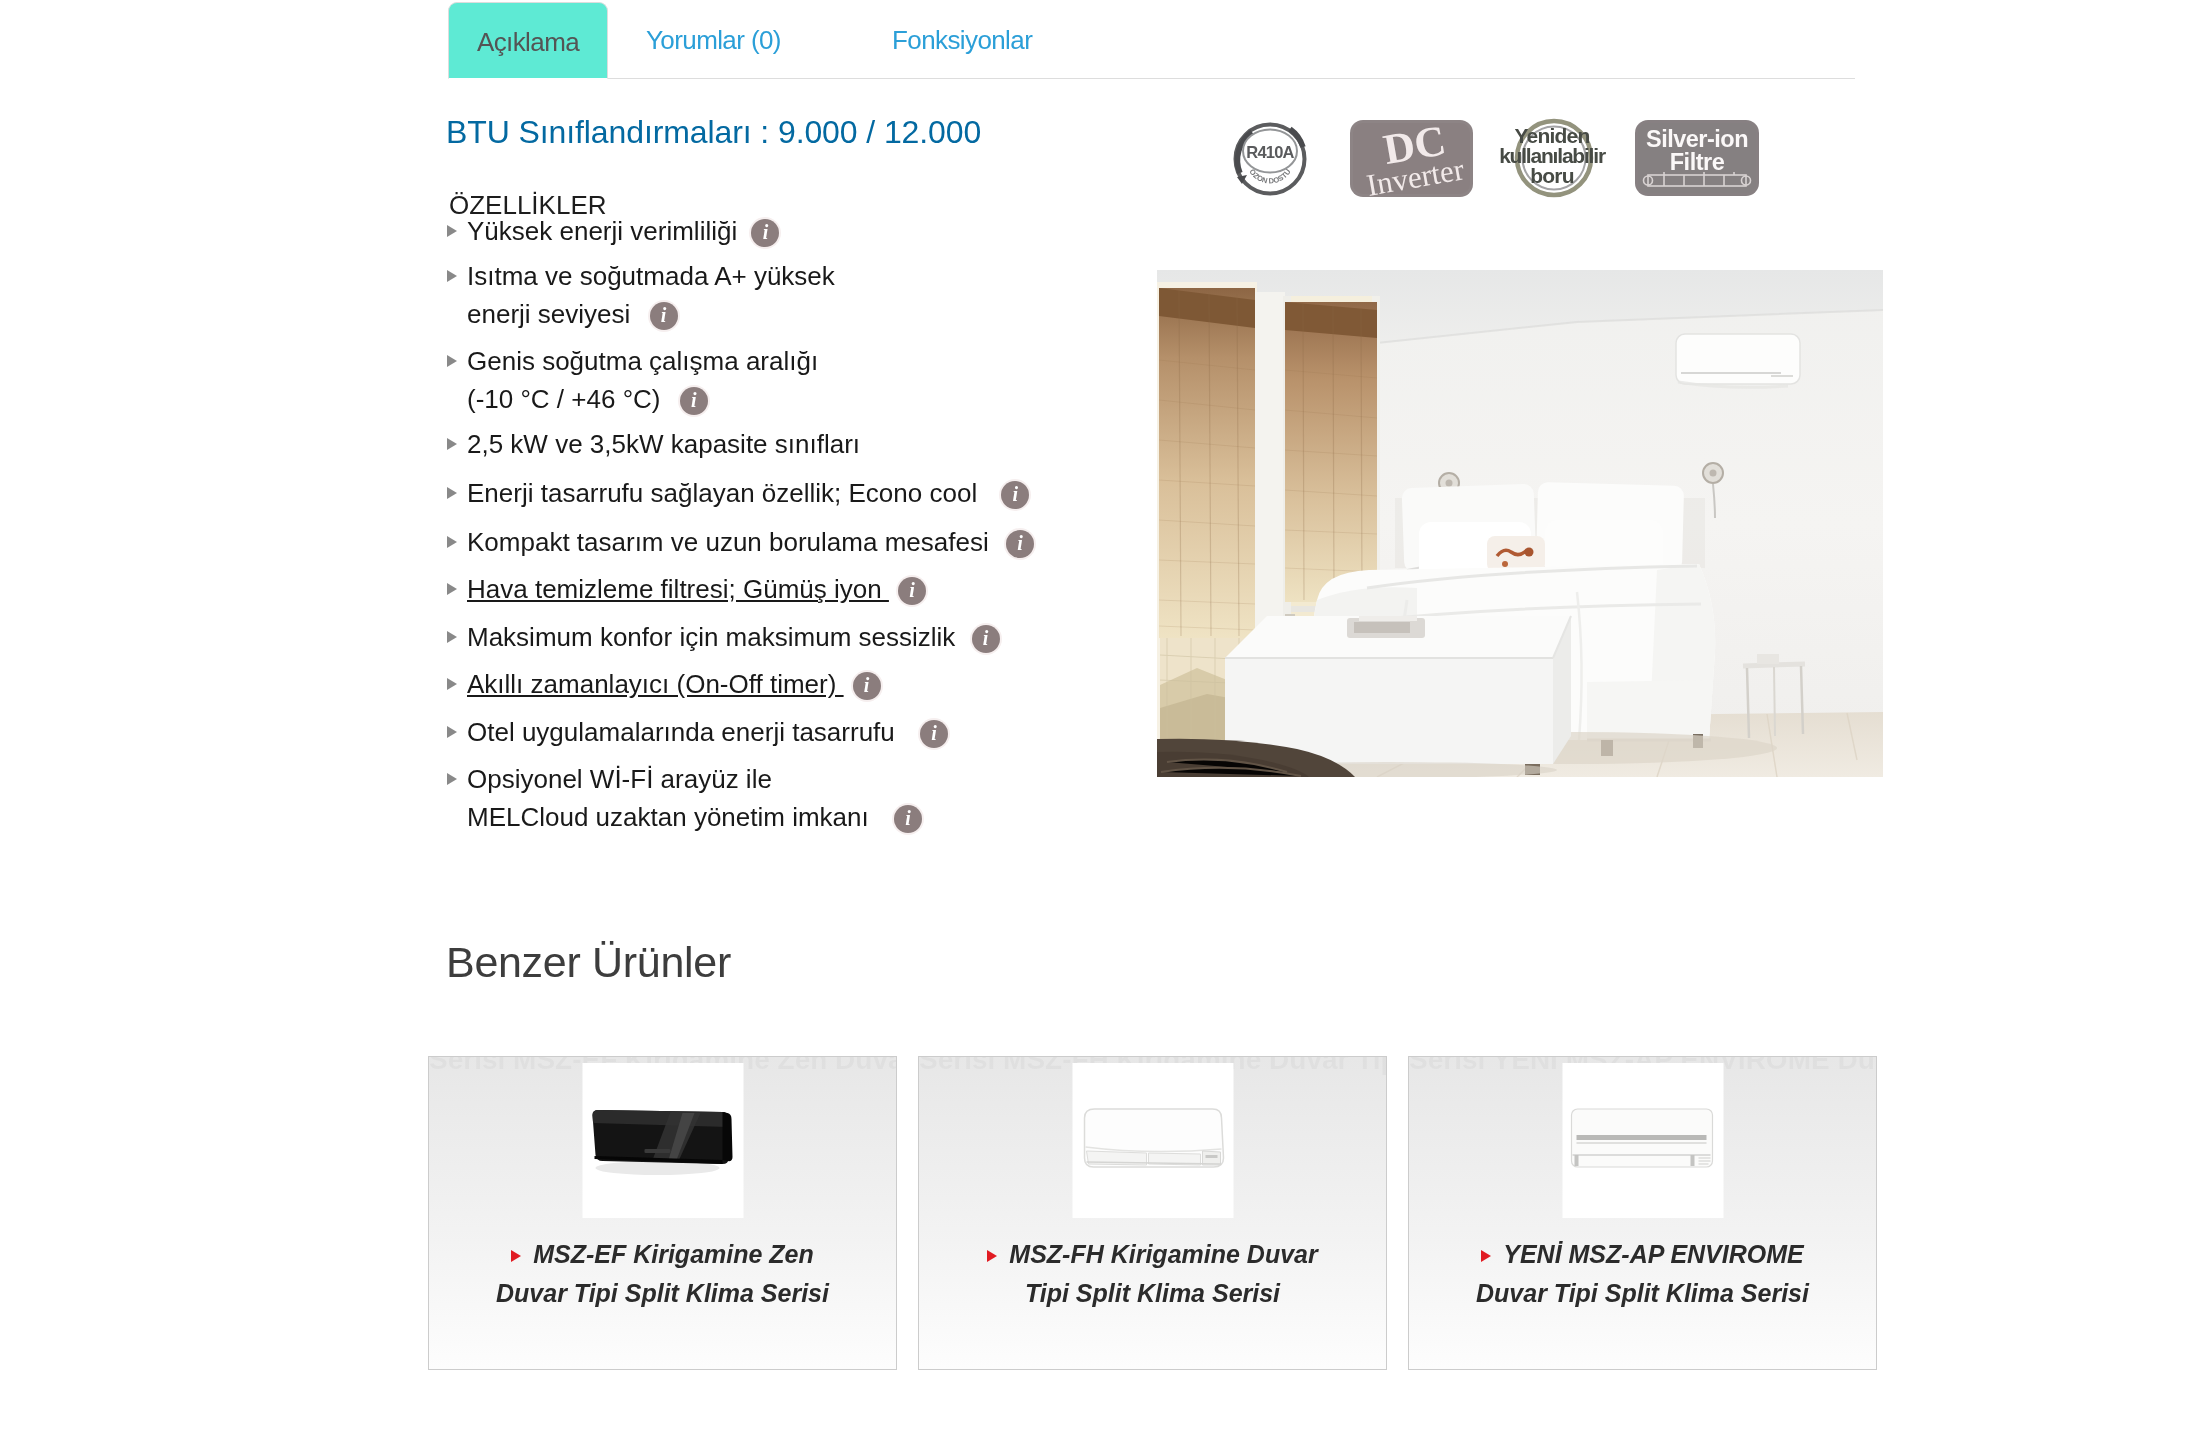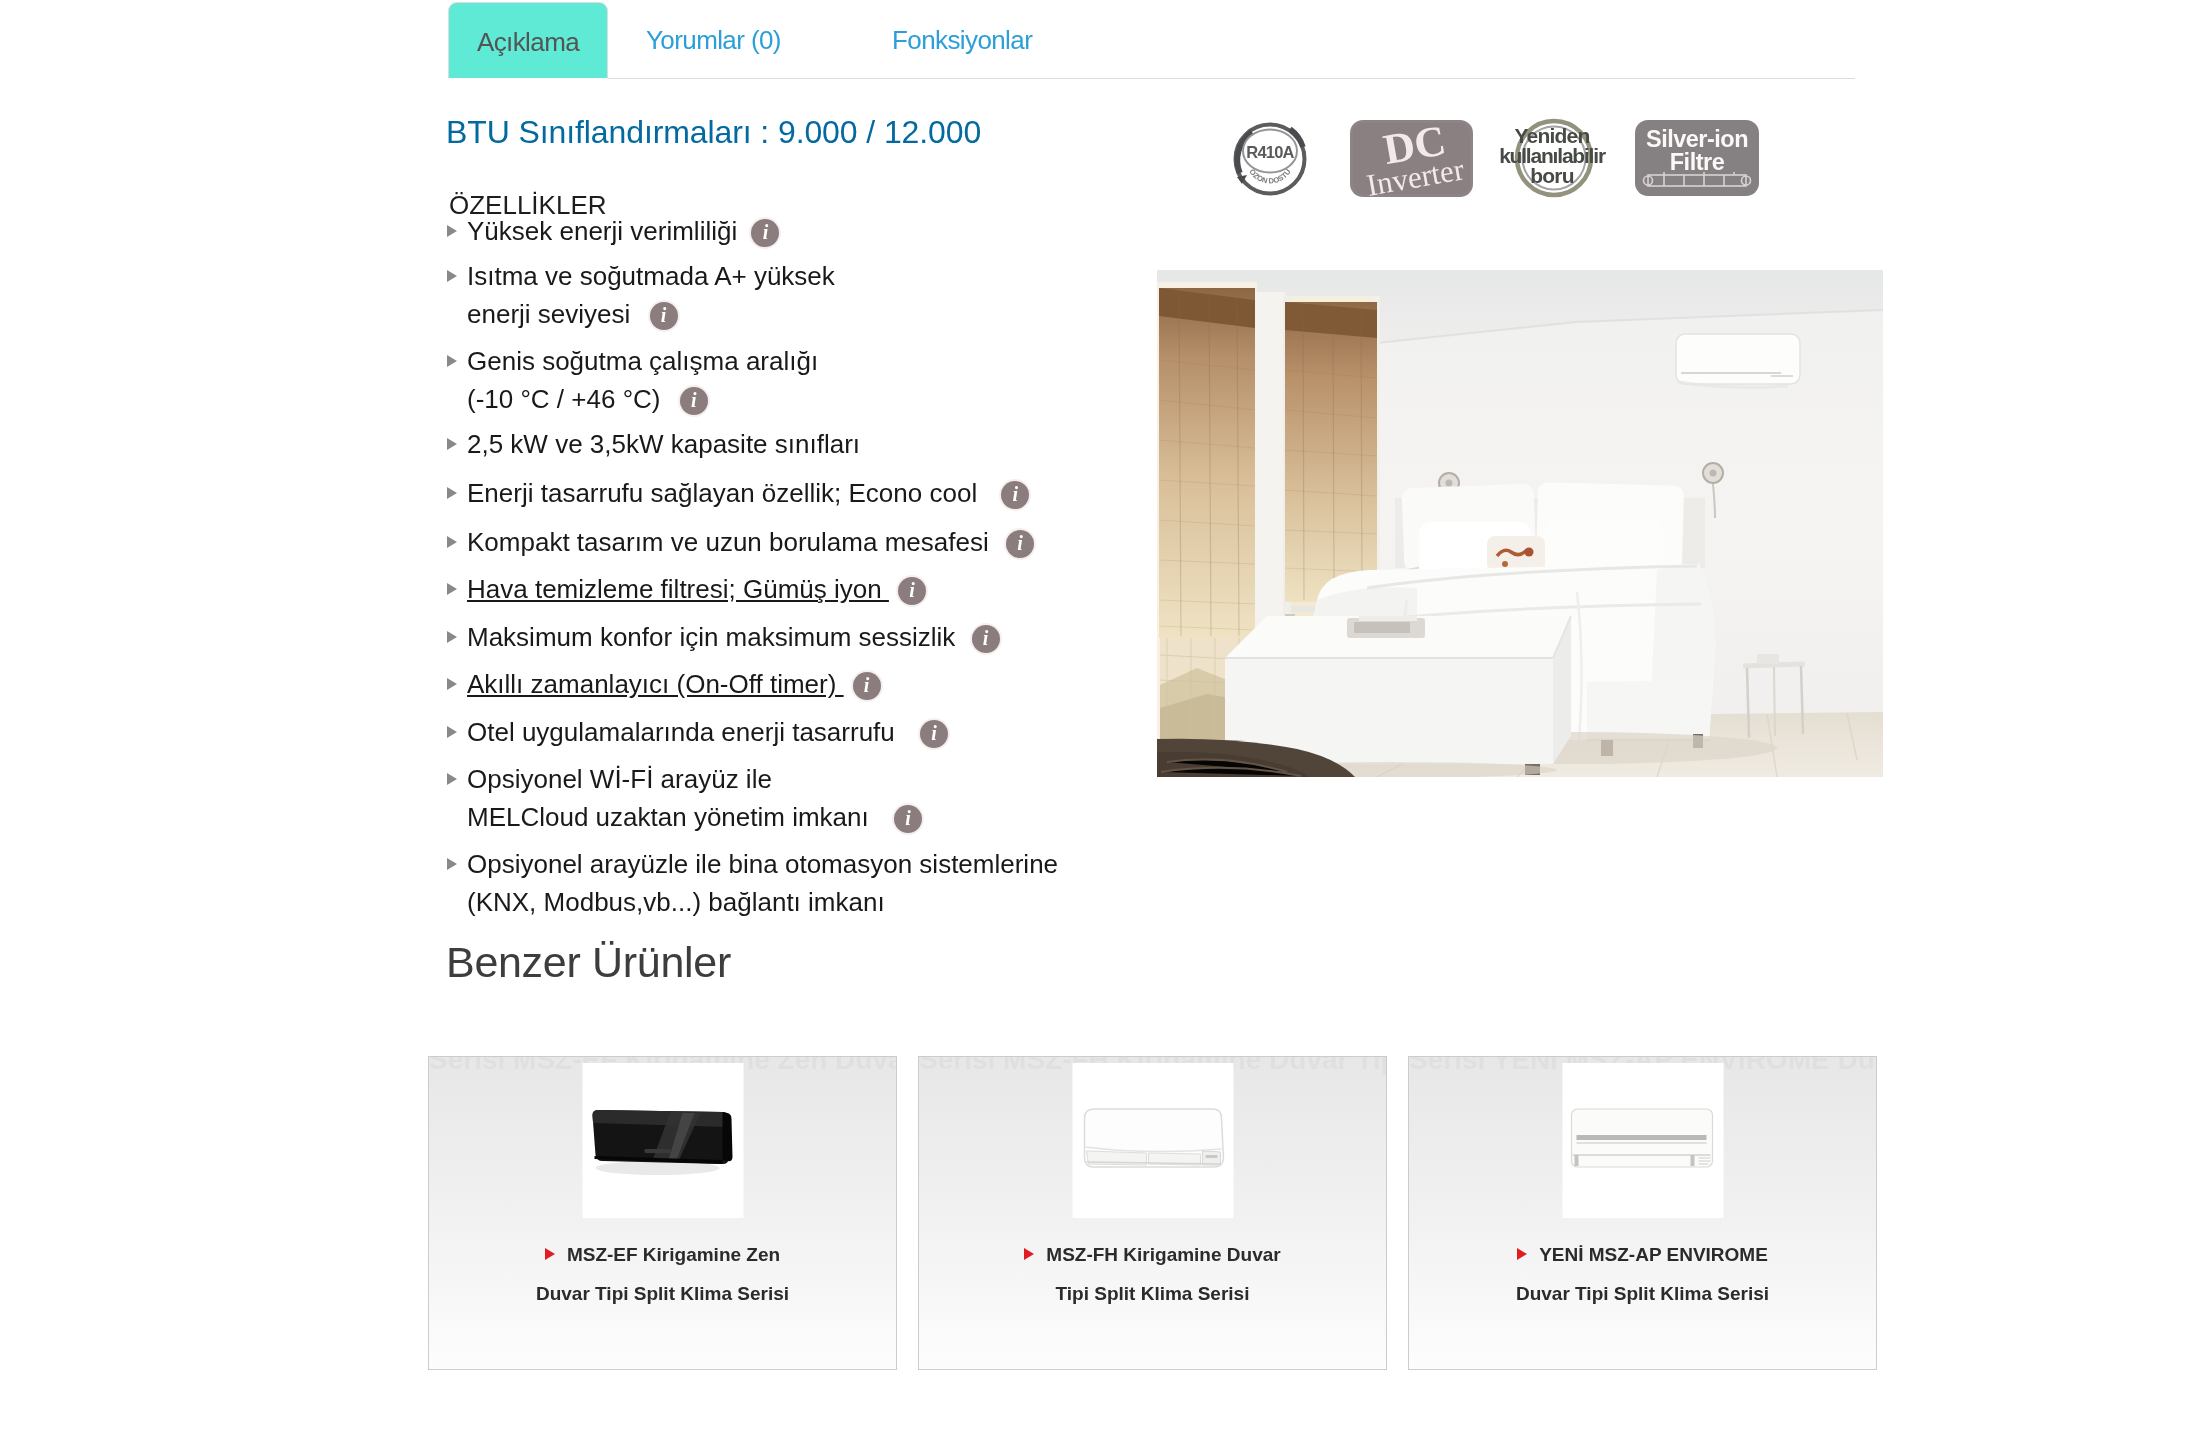--- a/index.html
+++ b/index.html
@@ -17,21 +17,21 @@
   ul.feat{left:448px;top:212px;width:680px;margin:0;padding:0;list-style:none;font-size:26px;line-height:38px;color:#191919;}
   ul.feat li{margin:0 0 9px 0;padding-left:19px;position:relative;}
   ul.feat li::before{content:"";position:absolute;left:-1px;top:13px;width:0;height:0;border-left:10px solid #898989;border-top:6px solid transparent;border-bottom:6px solid transparent;}
   li.m7{margin-bottom:7px!important;} li.m9{margin-bottom:9px!important;} li.m10{margin-bottom:10px!important;text-decoration:underline;} li.m11{margin-bottom:11px!important;}
   .info{display:inline-block;width:28px;height:28px;border-radius:50%;background:#8b7d7d;box-shadow:0 0 0 2px #f6efef;color:#fff;font:italic bold 20px/27px "Liberation Serif",serif;text-align:center;vertical-align:baseline;position:relative;top:-1px;}
   
   .benzer{left:446px;top:940px;font-size:43px;line-height:44px;color:#3d3d3d;letter-spacing:-0.3px;}
   .card{top:1056px;width:467px;height:312px;border:1px solid #ccc;background:linear-gradient(180deg,#e7e7e7 0%,#f2f2f2 55%,#fdfdfd 100%);overflow:hidden;}
   .card .ghost{position:absolute;top:-13px;left:0;width:100%;text-align:center;font-size:28px;font-weight:bold;color:rgba(0,0,0,0.032);white-space:nowrap;}
   .card .imgbox{position:absolute;left:50%;transform:translateX(-50%);top:6px;width:161px;height:155px;background:#fff;}
-  .card .title{position:absolute;top:178px;left:0;width:100%;text-align:center;font-size:19px;font-weight:bold;color:#2b2b2b;line-height:39px;}
+  .card .title{position:absolute;top:178px;left:0;width:100%;text-align:center;font-size:25px;font-weight:bold;color:#2b2b2b;line-height:39px;font-style:italic;}
   .rtri{display:inline-block;width:0;height:0;border-left:10px solid #e11b22;border-top:6px solid transparent;border-bottom:6px solid transparent;margin-right:12px;vertical-align:1px;}
 </style>
 </head>
 <body>
 
 <div class="abs tabline"></div>
 
 <div class="abs tab-active">
     <span>Açıklama</span>
   </div>
@@ -61,21 +61,20 @@
   <li class="m10">Hava temizleme filtresi; Gümüş iyon <span class="info" style="margin-left:9px;">i</span></li>
 
   <li class="m9">Maksimum konfor için maksimum sessizlik <span class="info" style="margin-left:9px;">i</span></li>
 
   <li class="m10">Akıllı zamanlayıcı (On-Off timer) <span class="info" style="margin-left:9px;">i</span></li>
 
   <li class="m9">Otel uygulamalarında enerji tasarrufu <span class="info" style="margin-left:18px;">i</span></li>
 
   <li class="m9">Opsiyonel Wİ-Fİ arayüz ile<br>MELCloud uzaktan yönetim imkanı <span class="info" style="margin-left:18px;">i</span></li>
 
-  <li>Opsiyonel arayüzle ile bina otomasyon sistemlerine<br>(KNX, Modbus,vb...) bağlantı imkanı</li>
 </ul>
 
 <svg class="abs" style="left:1232px;top:121px;" width="76" height="78" viewBox="0 0 76 78">
   <circle cx="38" cy="38" r="34.5" fill="#ffffff" stroke="#5b5c5e" stroke-width="4"></circle>
   <path d="M 8 52 A 34.5 34.5 0 0 1 20 11" fill="none" stroke="#4a4b4e" stroke-width="5.5"></path>
   <path d="M 58 8 A 34.5 34.5 0 0 1 71 26" fill="none" stroke="#4a4b4e" stroke-width="5.5"></path>
   <path d="M 5 56 l 10 -2 l -5 9 z" fill="#4a4b4e"></path>
   <ellipse cx="38" cy="30" rx="27" ry="21.5" fill="#ffffff" stroke="#939597" stroke-width="2"></ellipse>
   <text x="38" y="37" font-family="Liberation Sans,sans-serif" font-size="16.5" font-weight="bold" fill="#5a5b5d" text-anchor="middle" letter-spacing="-0.8">R410A</text>
   <path id="ozon" d="M 16 48 A 24 24 0 0 0 60 48" fill="none"></path>

